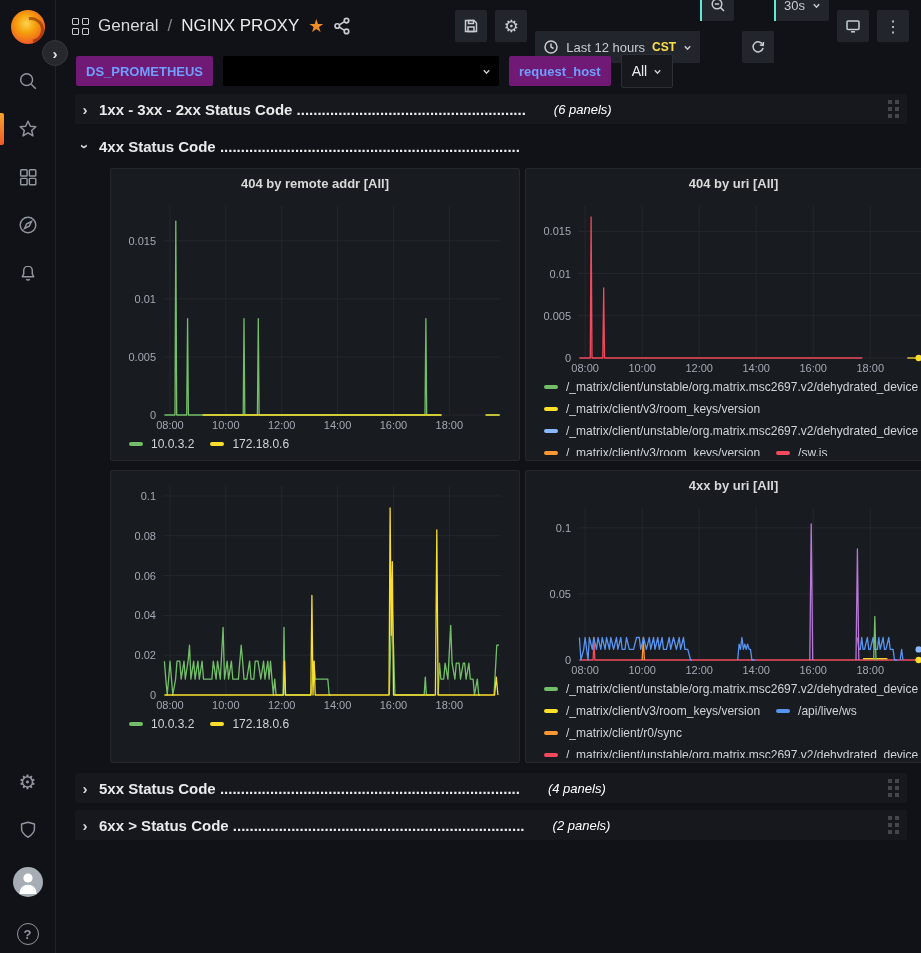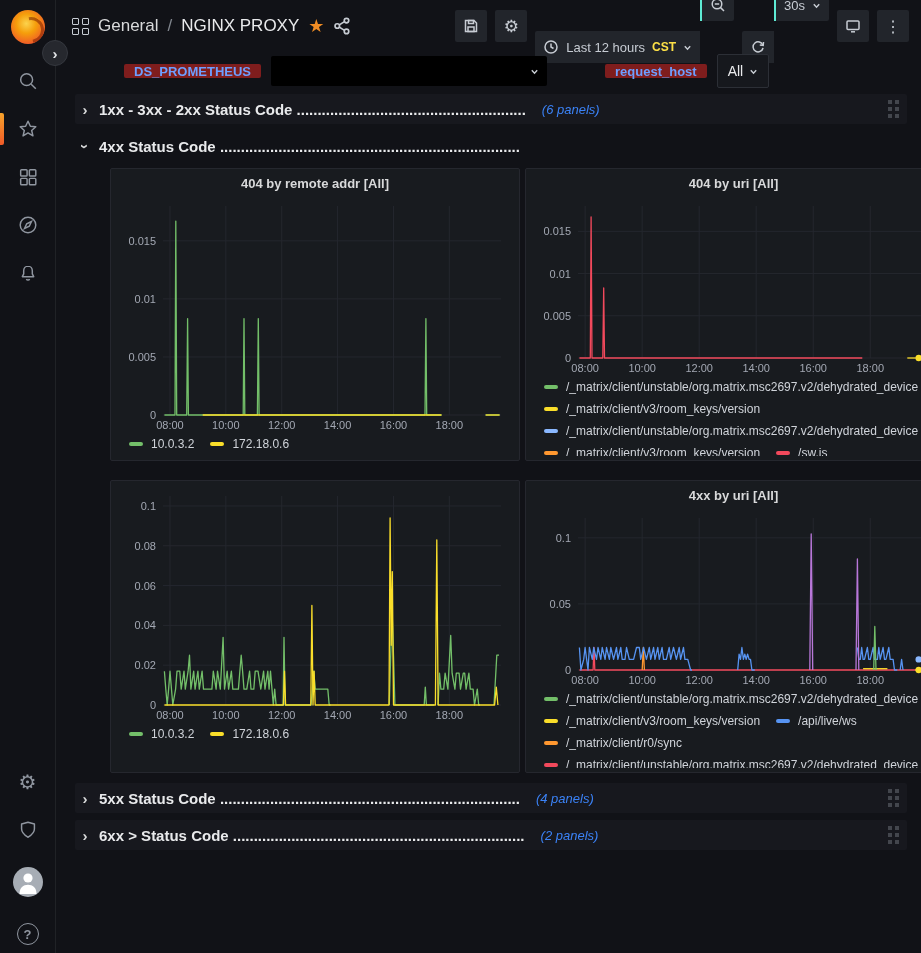--- a/index.html
+++ b/index.html
@@ -48,40 +48,40 @@
   .tgroup .tbtn { border-radius:0; }
   .tgroup .tbtn:first-child { border-radius:2px 0 0 2px;margin-top:42px; }
   .tgroup .tbtn:last-child { border-radius:0 2px 2px 0; border-left:2px solid #5eead4; }
   .tz { color:#fde047; font-weight:bold; font-size:12px; }
   .chev { width:9px; height:9px; }
   .chev polyline { stroke:#c7ccd3; stroke-width:1.6; fill:none; }
   .kebab { font-size:16px; letter-spacing:0; }
   .ticon { width:16px; height:16px; stroke:#c7ccd3; fill:none; stroke-width:1.5; }
 
   .subnav { height:38px; flex:0 0 38px; display:flex; align-items:center; gap:10px; padding:0 12px 0 20px; }
-  .var-label { height:14px; display:flex; align-items:center; padding:0 10px; background:#7f1d1d; border-radius:2px;
-    color:#6e9fff; font-weight:bold; font-size:13px; cursor:pointer;margin-left:48px; }
+  .var-label { height:30px; display:flex; align-items:center; padding:0 10px; background:#701a75; border-radius:2px;
+    color:#6e9fff; font-weight:bold; font-size:13px; cursor:pointer; }
   .var-value-redacted { width:276px; height:30px; background:#000; border-radius:2px; display:flex; align-items:center;
     justify-content:flex-end; padding:0 8px; cursor:pointer; }
   .var-all { height:30px; display:flex; align-items:center; gap:6px; padding:16px 10px; background:#16181d;
     border:1px solid #2c2f36; border-radius:2px; color:#e9eaec; font-size:14px; cursor:pointer; }
 
   .content { flex:1; padding:4px 14px 0 19px; overflow:hidden; }
 
   .rowhead { height:30px; display:flex; align-items:center; gap:8px; padding:0 6px 0 4px; margin-bottom:7px;
     border-radius:2px; cursor:pointer; }
   .rowhead.collapsed { background:#17181e; }
   .row-arrow { color:#d8d9da; font-size:15px; font-weight:bold; width:12px; display:inline-flex; justify-content:center; }
   .row-arrow.open { transform:rotate(90deg); }
   .row-title { font-size:15px; font-weight:bold; color:#e9eaec; white-space:nowrap; overflow:hidden; }
-  .row-count { font-size:13px; font-style:italic; color:#3b82f6; margin-left:8px; white-space:nowrap; }
+  .row-count { font-size:13px; font-style:italic; color:#ffffff; margin-left:20px; white-space:nowrap; }
   .drag-handle { margin-left:auto; display:grid; grid-template-columns:4px 4px; grid-gap:3px; cursor:grab; padding:2px; }
   .drag-handle i { width:4px; height:4px; background:#43464d; display:block; }
 
-  .panel-grid { display:grid; grid-template-columns:410px 417px; gap:19px 5px; margin:2px 0 10px;padding-left:35px; }
+  .panel-grid { display:grid; grid-template-columns:410px 417px; gap:9px 5px; margin:2px 0 10px;padding-left:35px; }
   .panel { height:293px; background:#181b1f; border:1px solid #25272e; border-radius:2px;
     padding:7px 10px 4px; display:flex; flex-direction:column; overflow:hidden; }
   .panel-title { text-align:center; font-size:13px; font-weight:bold; color:#d8d9da; height:22px; flex:0 0 22px; cursor:pointer; }
   .chart { position:relative; }
   .chart.tall { height:235px; flex:0 0 235px; }
   .chart.short { height:178px; flex:0 0 178px; }
   .legend { flex:1; overflow:hidden; display:flex; flex-wrap:wrap; align-content:flex-start; column-gap:16px; padding-left:8px; }
   .legend-item { display:inline-flex; align-items:center; height:22px; font-size:12px; color:#d0d4da; cursor:pointer; white-space:nowrap; }
   .legend-item .swatch { width:14px; height:4px; border-radius:2px; margin-right:8px; flex:0 0 14px; }
 </style>

